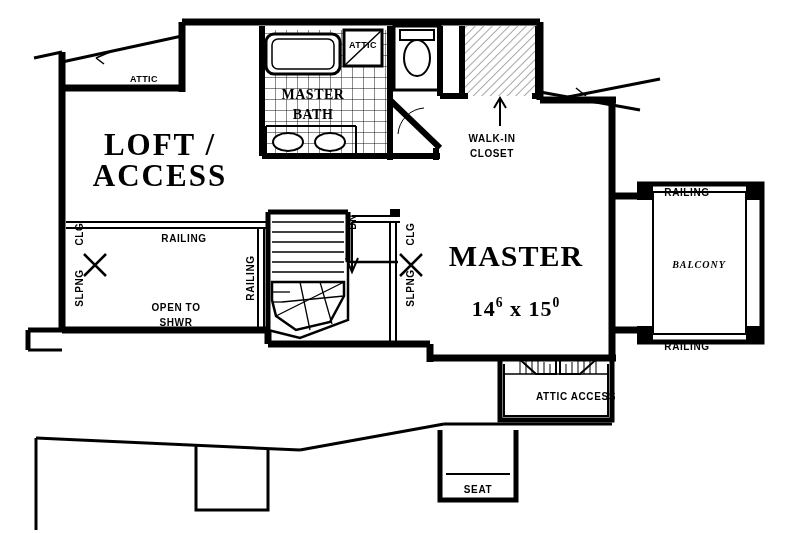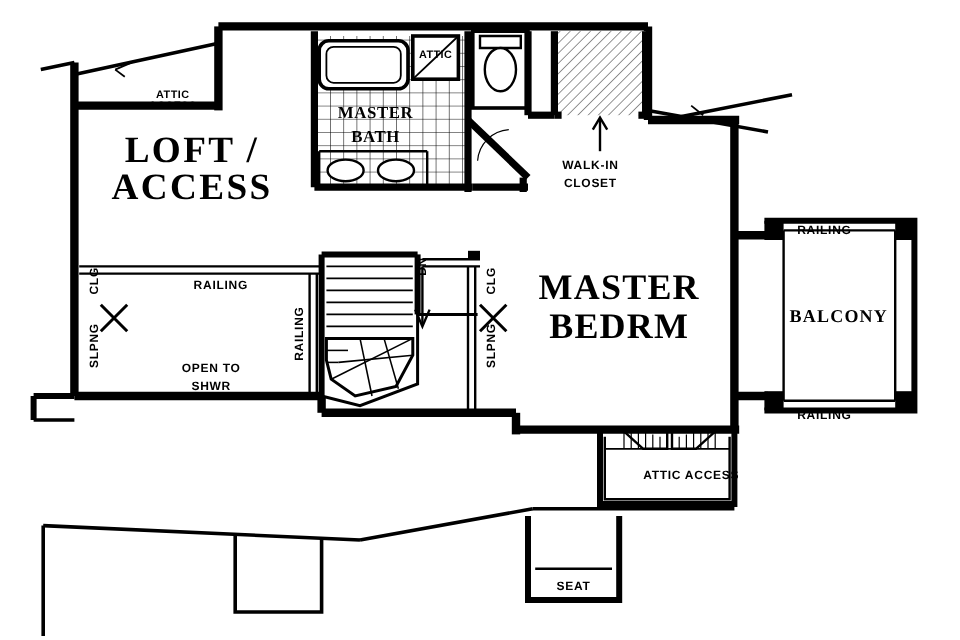--- a/index.html
+++ b/index.html
@@ -77,23 +77,24 @@
     font-size: 22px;
     font-weight: 600;
     letter-spacing: 1px;
   }
   .sup {
     font-size: 0.62em;
     vertical-align: super;
   }
   .balcony-lbl {
     font-family: "Liberation Serif", serif;
-    font-size: 15px;
+    font-size: 10px;
     font-weight: 700;
     letter-spacing: 1px;
+    font-style: italic;
   }
 </style>
 </head>
 <body>
 
 <div id="floorplan">
 
   <svg width="800" height="533" viewBox="0 0 800 533">
     <defs>
       <pattern id="tilepat" width="11" height="11" patternUnits="userSpaceOnUse">
@@ -296,21 +297,21 @@
   <div class="lbl tiny2 rot90 lbl-center" style="left:251px; top:278px;">
     <span>RAILING</span>
   </div>
   <div class="lbl lbl-center tiny2" style="left:687px; top:193px;">
     <span>RAILING</span>
   </div>
   <div class="lbl lbl-center tiny2" style="left:687px; top:347px;">
     <span>RAILING</span>
   </div>
 
-  <div class="lbl lbl-center" style="left:160px; top:140px;">
+  <div class="lbl lbl-center" style="left:160px; top:160px;">
     <div class="loft-title">LOFT /</div>
     <div class="loft-title">ACCESS</div>
   </div>
 
   <div class="lbl lbl-center tiny2" style="left:176px; top:315px; line-height:1.5;text-align:center;">
     <div>OPEN  TO</div>
     <div>SHWR</div>
   </div>
 
   <div class="lbl lbl-center small-serif" style="left:313px; top:105px; line-height:1.4;">
@@ -326,21 +327,25 @@
     <div>WALK-IN</div>
     <div>CLOSET</div>
   </div>
 
   <div class="lbl lbl-center tiny2 rot90" style="left:353px; top:222px;">
     <span>DN</span>
   </div>
 
   <div class="lbl lbl-center" style="left:516px; top:256px;">
     <div class="mb-title">MASTER</div>
-    <div class="mb-title">BEDRM</div>
+  </div>
+  <div class="lbl lbl-center mb-dim" style="left:516px; top:308px;">
+    <span>14</span><span class="sup">6</span>
+    <span>x</span>
+    <span>15</span><span class="sup">0</span>
   </div>
 
   <div class="lbl lbl-center balcony-lbl" style="left:699px; top:265px;">
     <span>BALCONY</span>
   </div>
 
   <div class="lbl lbl-center tiny2" style="left:556px; top:397px;margin-left:20px;">
     <span>ATTIC  ACCESS</span>
   </div>
 

